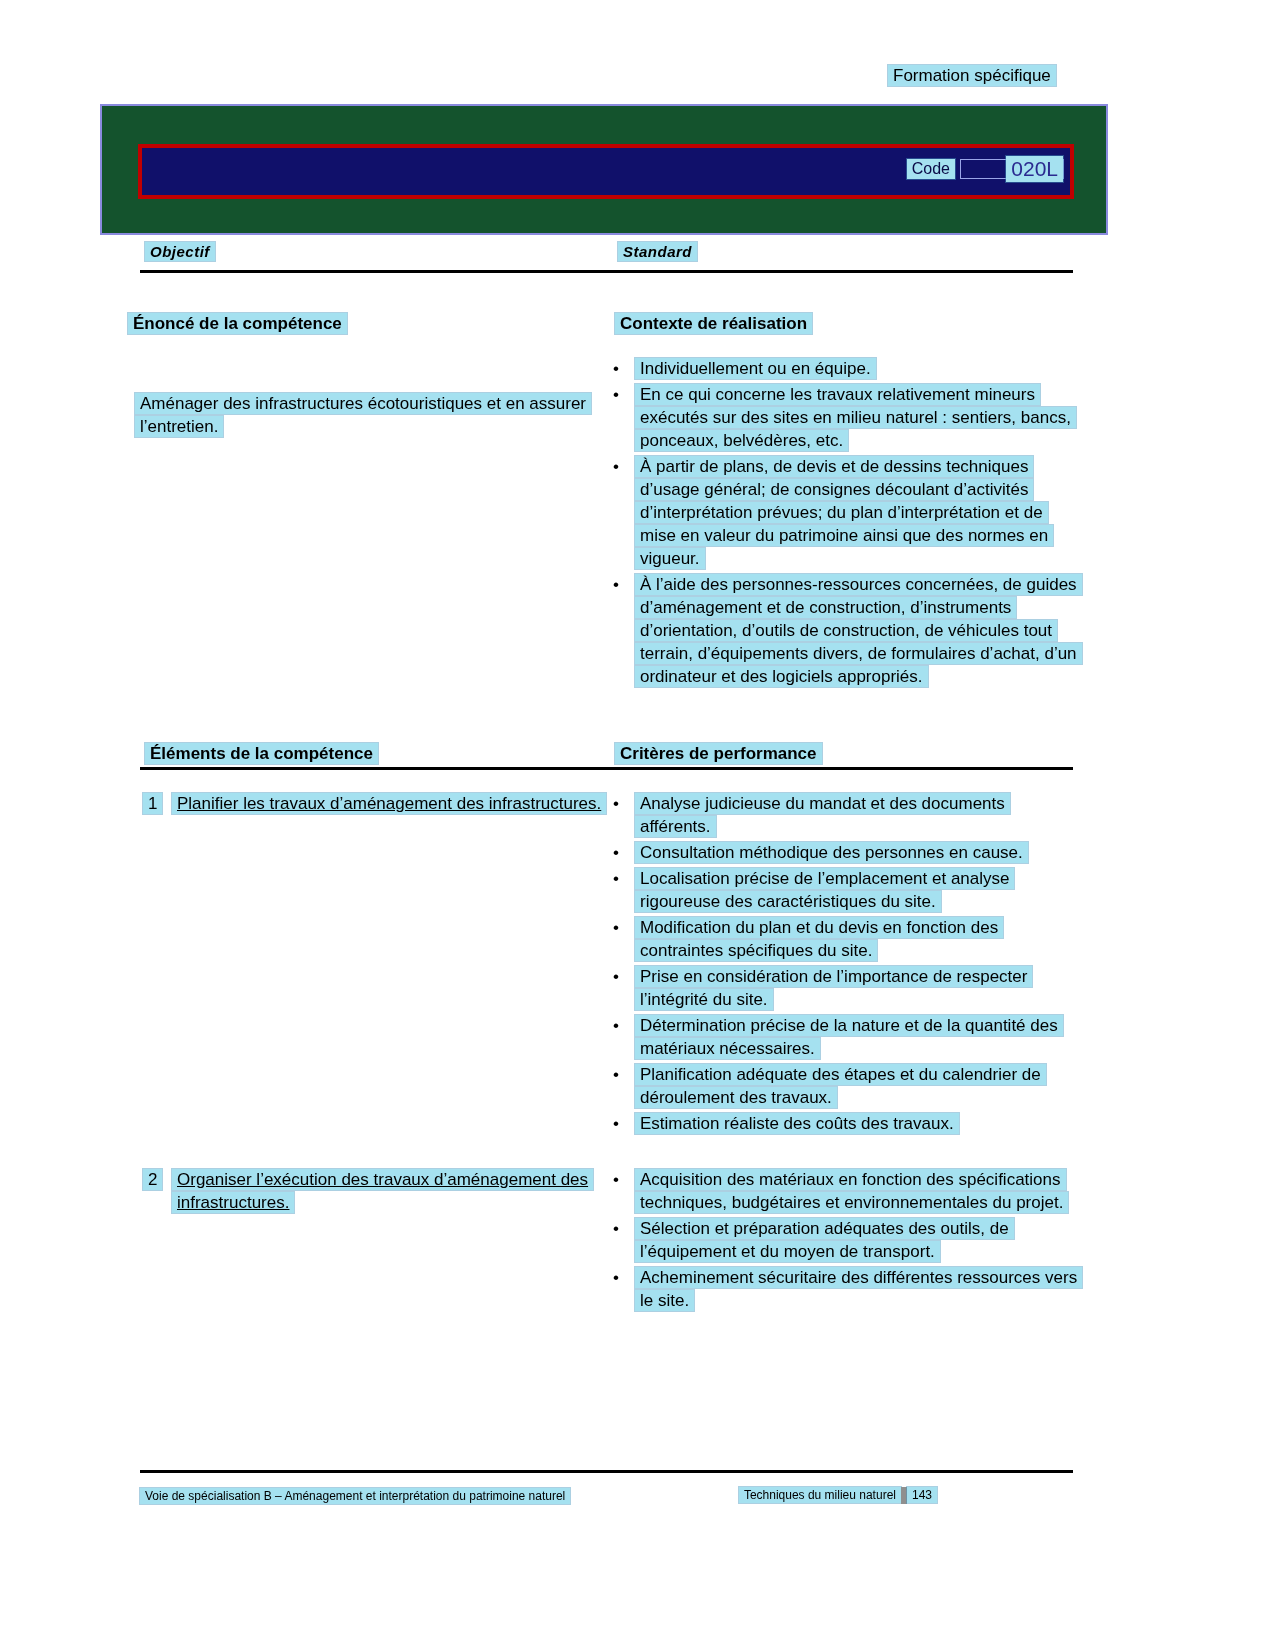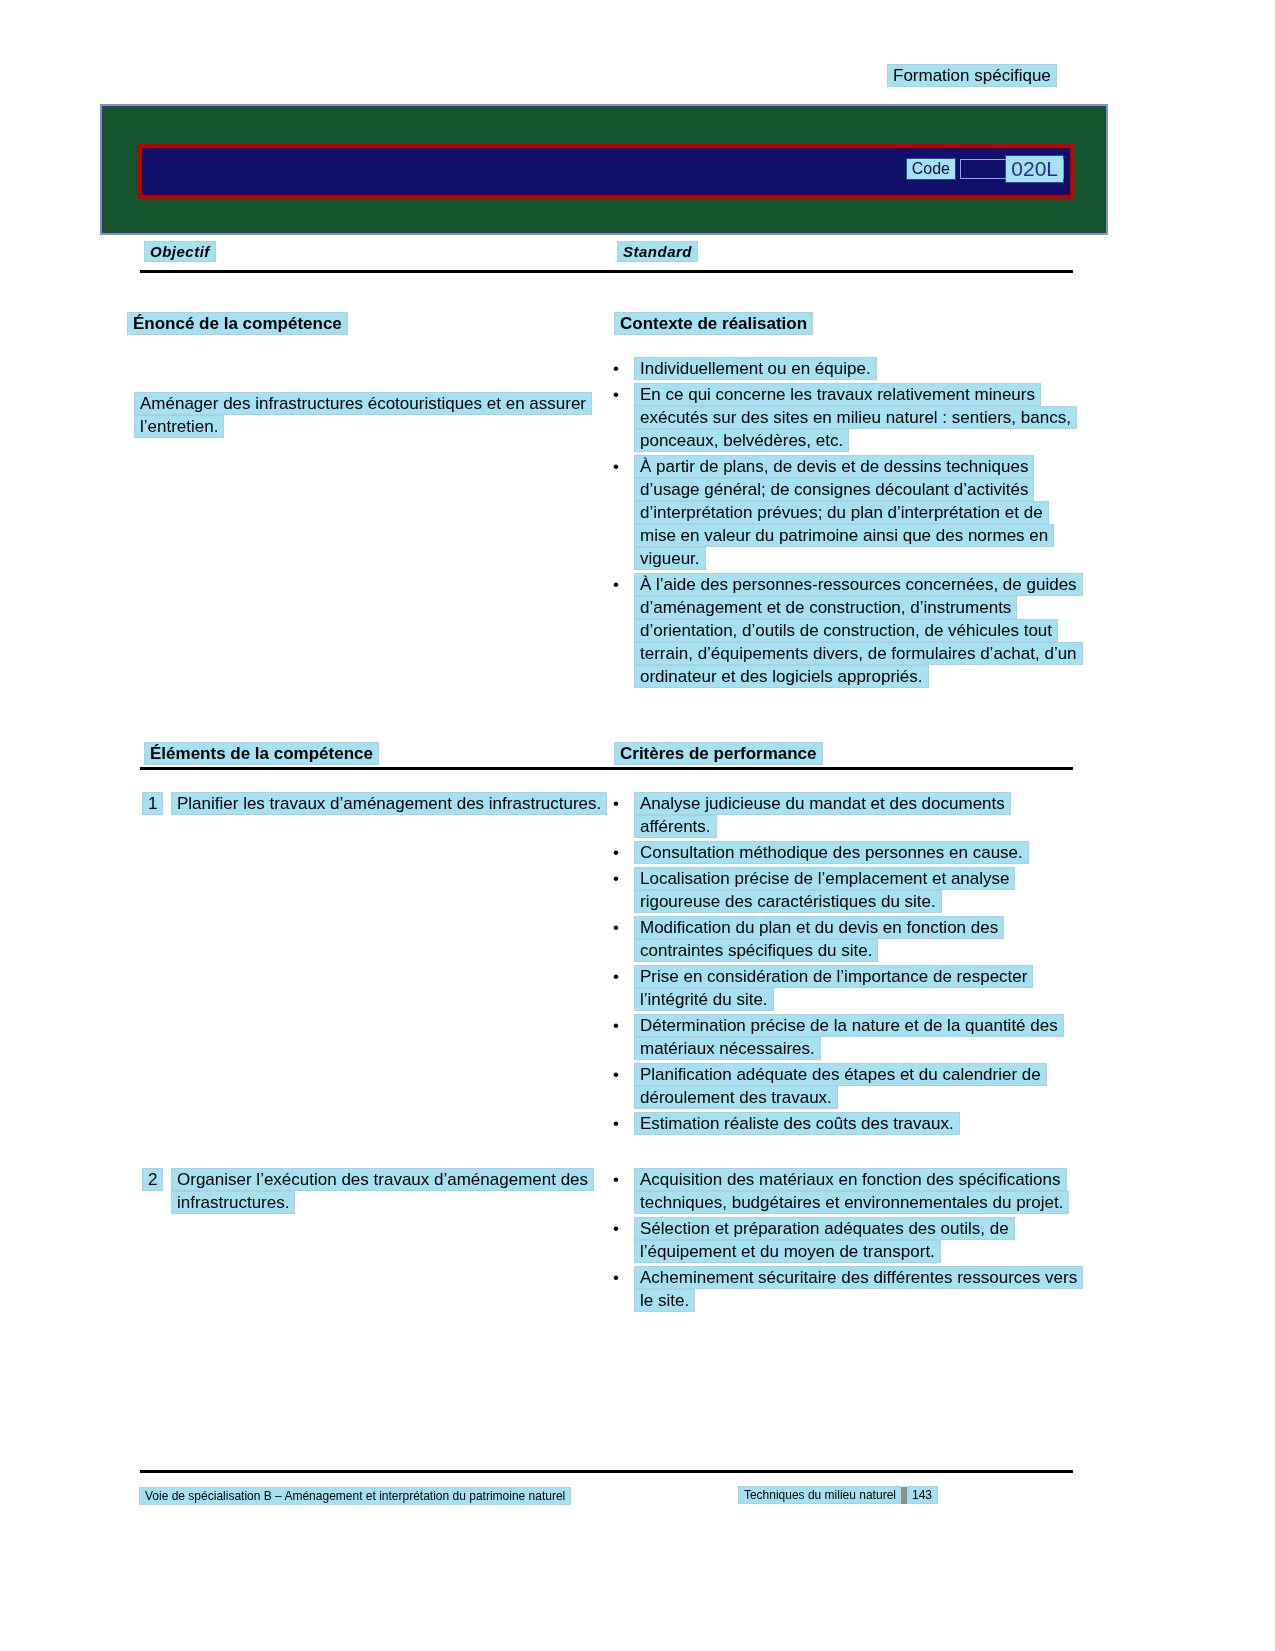--- a/index.html
+++ b/index.html
@@ -56,21 +56,21 @@
   .statement{position:absolute;left:135px;top:357px;width:478px;margin-top:35px;}
   .col-right{position:absolute;left:613px;width:468px;}
   .cr-1{top:357px;} .cr-el1{top:792px;} .cr-el2{top:1168px;}
   .bullet{display:flex;margin-bottom:3px;}
   .dot{flex:none;width:22px;font-size:17px;line-height:23px;}
   .btext{flex:1;}
   
   .element{position:absolute;left:143px;width:478px;display:flex;}
   .el-1{top:792px;} .el-2{top:1168px;}
   .el-num{flex:none;width:20px;margin-right:9px;line-height:23px;font-size:17px;}
-  .el-text{flex:1;}
+  .el-text{flex:1;text-decoration:underline;}
   
   .footer-row{
     position:absolute;left:140px;top:1487px;width:797px;
     display:flex;justify-content:space-between;align-items:center;
     font-size:12px;
   }
   .footer-right{display:flex;align-items:flex-start;}
   .page-bar{width:6px;height:17px;background:#8f8f8f;}
 </style>
 </head>

